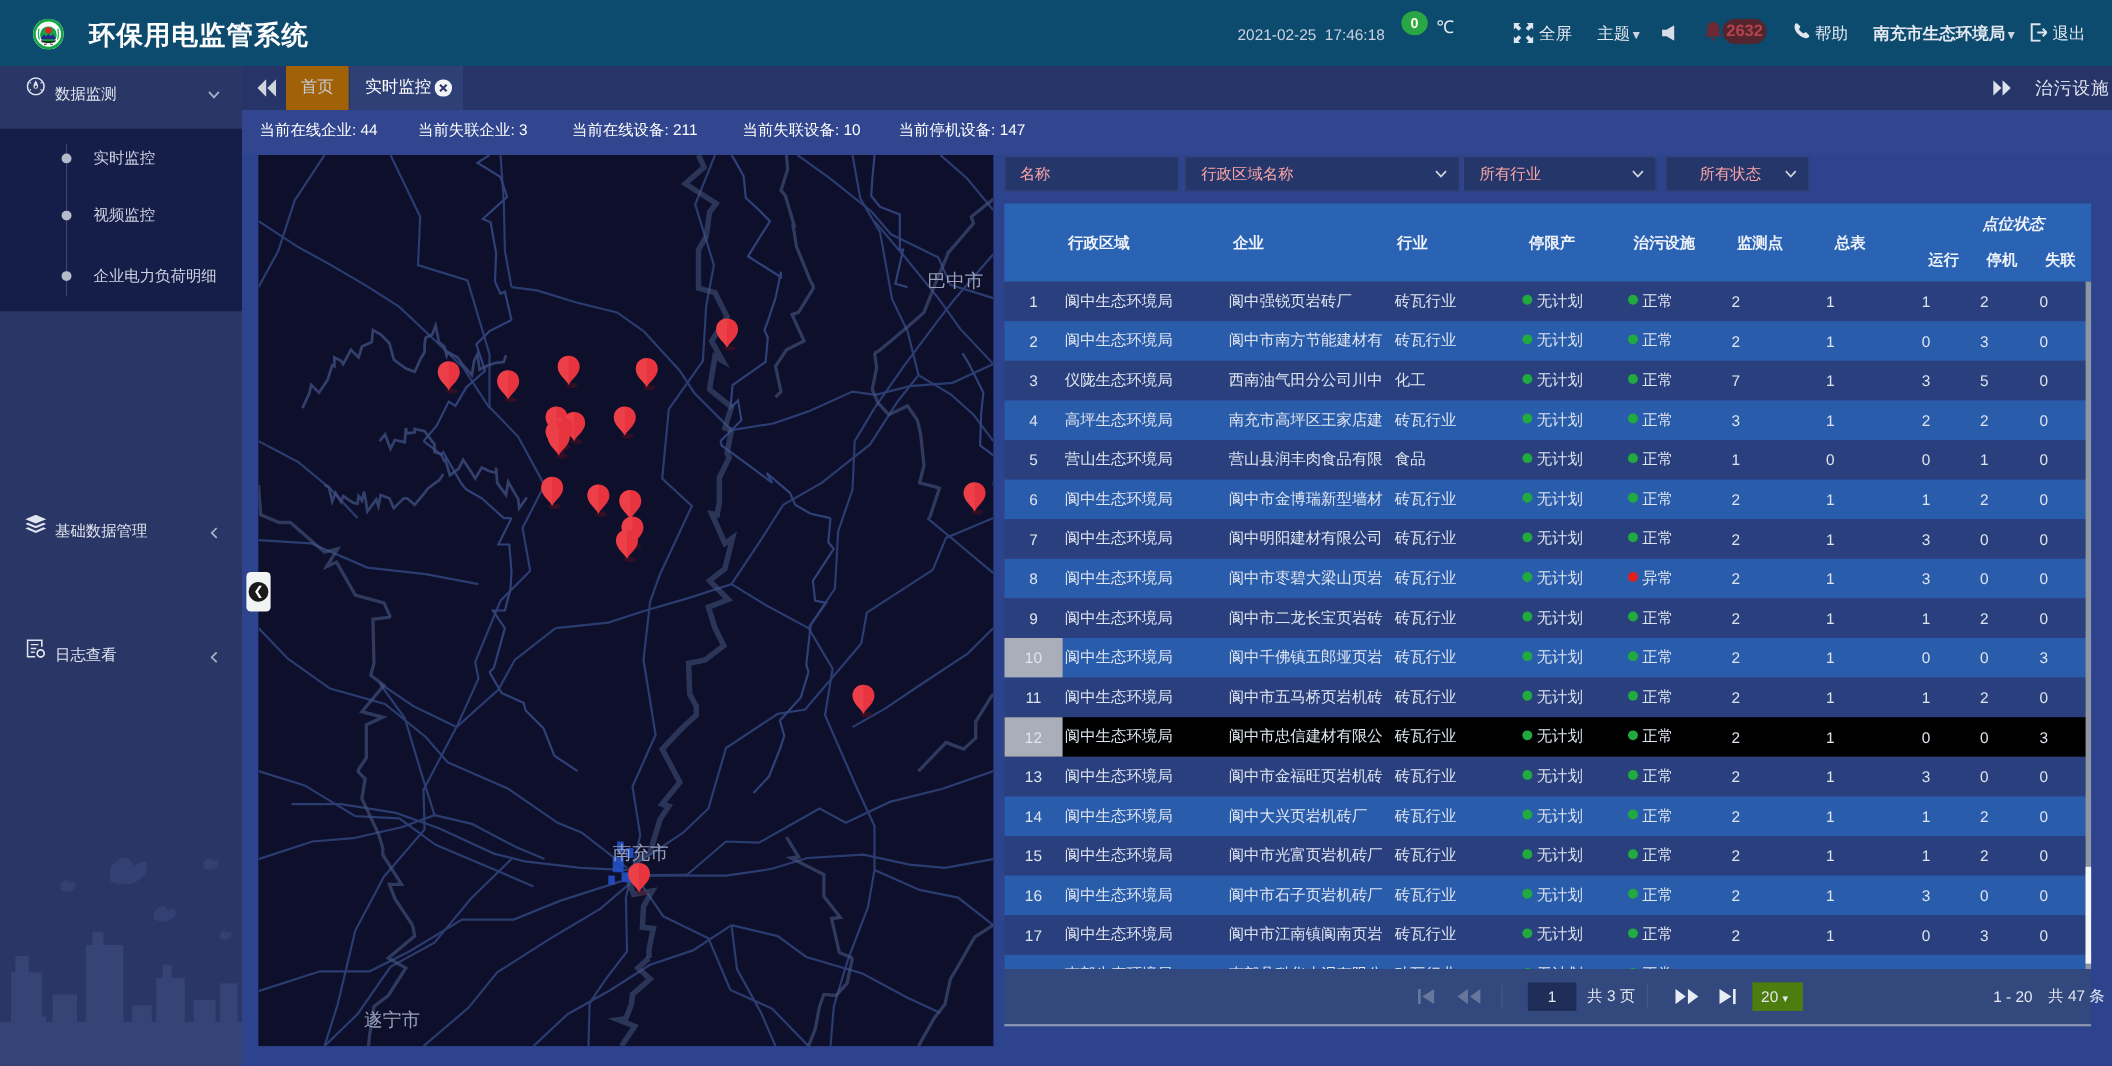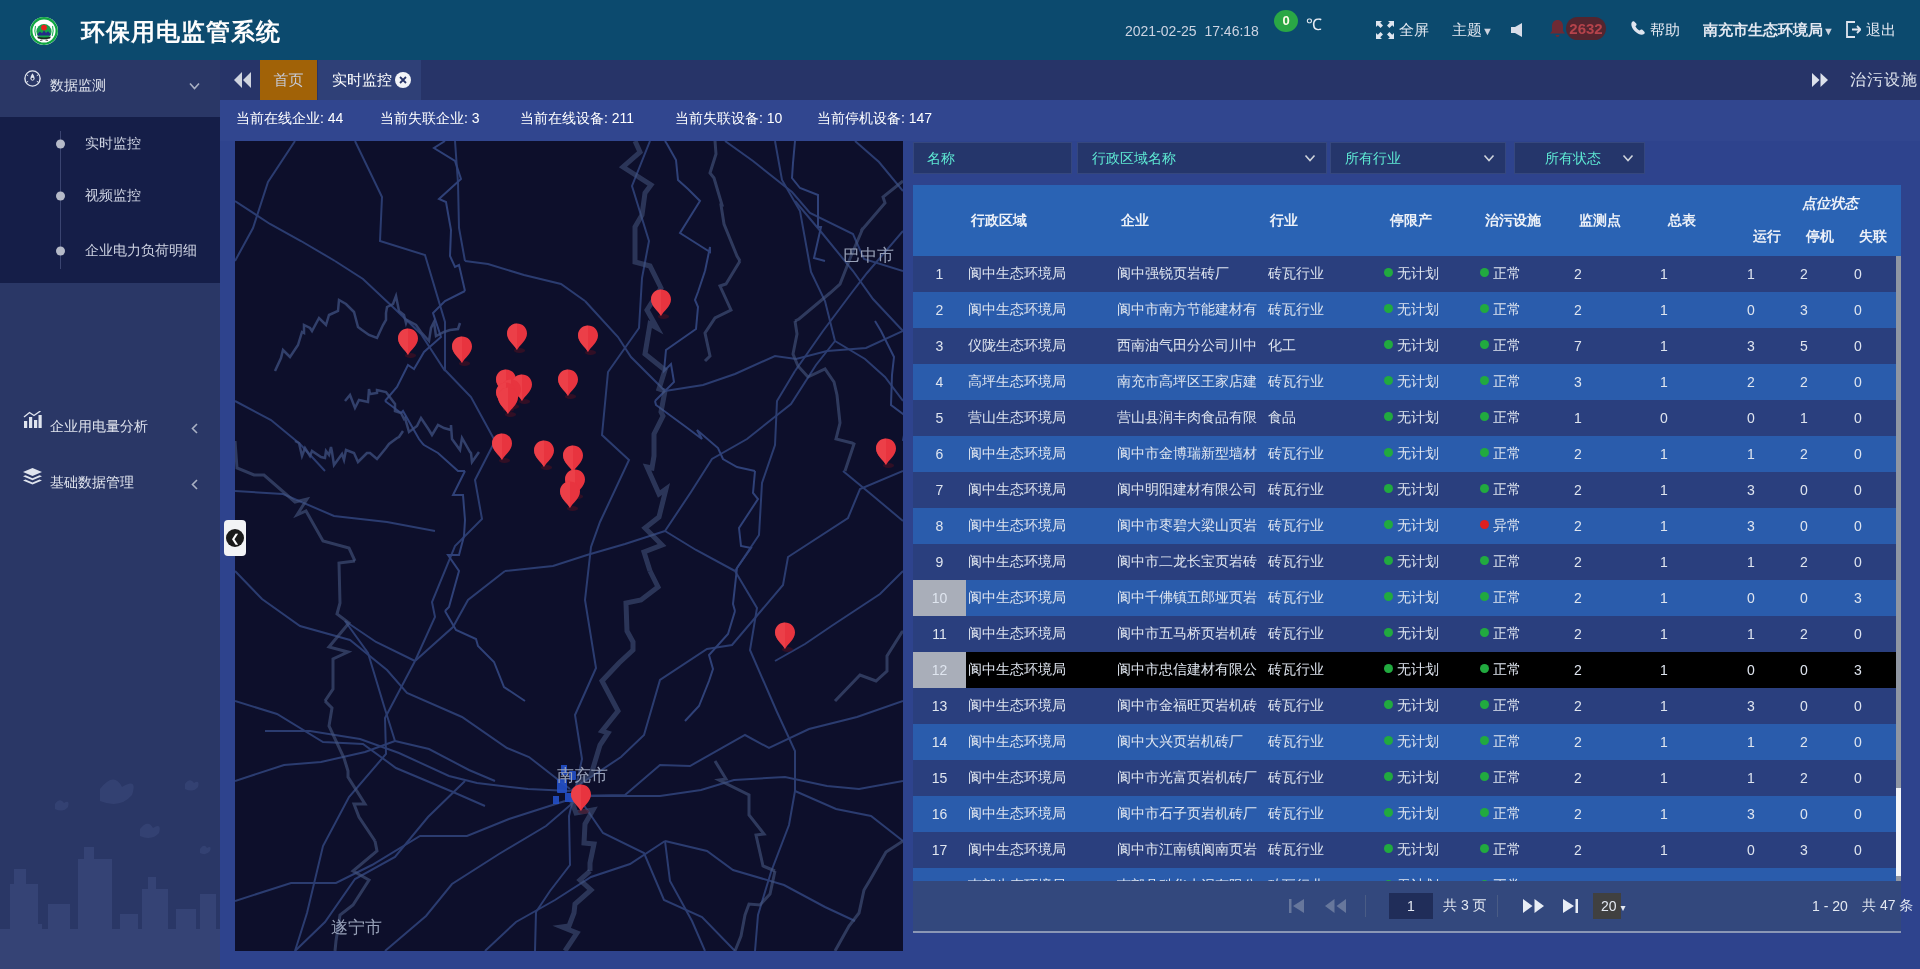--- a/index.html
+++ b/index.html
@@ -24,21 +24,21 @@
 .tab{position:absolute;top:0;height:40px;font-size:15px;color:#c6cbd8;text-align:center;line-height:40px}
 
 #stats{position:absolute;left:220px;top:100px;width:1700px;height:41px;background:#31468f;color:#fff;font-size:14px}
 #stats span{position:absolute;top:10px}
 
 #map{position:absolute;left:235px;top:141px;width:668px;height:810px;background:#0d0f2b}
 
 #clps{position:absolute;left:224px;top:520px;width:22px;height:36px;background:#f2f3f5;border-radius:4px}
 #clps .cc{position:absolute;left:2px;top:9px;width:18px;height:18px;border-radius:50%;background:#1a1a1a;color:#fff;font-size:11px;text-align:center;line-height:18px}
 
-.fbox{position:absolute;top:142px;height:32px;background:#25366b;border:1px solid #35477e;color:#5eead4;font-size:14px;line-height:30px}
+.fbox{position:absolute;top:142px;height:32px;background:#25366b;border:1px solid #35477e;color:#fca5a5;font-size:14px;line-height:30px}
 .fbox .chv{position:absolute;top:9px;width:12px;height:12px}
 
 #thead{position:absolute;left:913px;top:185px;width:988px;height:71px;background:#2a63b4;color:#edf1f8;font-weight:bold;font-size:14px}
 #thead span{position:absolute;transform:translateX(-50%);white-space:nowrap}
 #tbody{position:absolute;left:913px;top:256px;width:988px;height:625px;overflow:hidden}
 .row{position:absolute;left:0;width:988px;height:36px;color:#dfe5ef;font-size:14px}
 .row .c{position:absolute;top:50%;transform:translateY(-50%);white-space:nowrap}
 .dot{display:inline-block;width:9px;height:9px;border-radius:50%;margin-right:4px;vertical-align:1px}
 .dot.g{background:#21aa3f}
 .dot.r{background:#e01f1f}
@@ -112,40 +112,39 @@
   </div>
   <div class="sub" style="top:57px">
     <div class="line"></div>
     <div class="dotm" style="top:27px"></div>
       <div class="si" style="top:27px">实时监控</div>
     <div class="dotm" style="top:79px"></div>
       <div class="si" style="top:79px">视频监控</div>
     <div class="dotm" style="top:134px"></div>
       <div class="si" style="top:134px">企业电力负荷明细</div>
   </div>
-  <div class="m" style="top:339px">
-    <svg class="abs" style="left:23px;top:12px" width="19" height="18" viewBox="0 0 19 18" fill="#dfe4ee">
-      <rect x="1" y="10" width="3.2" height="7"></rect>
-        <rect x="6" y="6" width="3.2" height="11"></rect>
-        <rect x="11" y="9" width="3.2" height="8"></rect>
-        <rect x="15.5" y="4" width="3.2" height="13"></rect>
-      <path d="M1 6 L6.5 1.5 L11 4.5 L17.5 0" stroke="#dfe4ee" stroke-width="1.4" fill="none"></path>
-    </svg>
-    <span class="txt">企业用电量分析</span>
-      <svg class="abs" style="right:22px;top:24px" width="7" height="11" viewBox="0 0 7 11" fill="none" stroke="#aab1c4" stroke-width="1.6">
-        <path d="M6 1 L1.5 5.5 L6 10"></path>
-      </svg>
-  </div>
   <div class="m" style="top:395px">
     <svg class="abs" style="left:23px;top:13px" width="19" height="17" viewBox="0 0 19 17" fill="#dfe4ee">
       <path d="M9.5 0 L19 4 L9.5 8 L0 4 Z"></path>
       <path d="M2.5 7.2 L9.5 10.2 L16.5 7.2 L19 8.3 L9.5 12.3 L0 8.3 Z"></path>
       <path d="M2.5 11.4 L9.5 14.4 L16.5 11.4 L19 12.5 L9.5 16.5 L0 12.5 Z"></path>
     </svg>
     <span class="txt">基础数据管理</span>
+      <svg class="abs" style="right:22px;top:24px" width="7" height="11" viewBox="0 0 7 11" fill="none" stroke="#aab1c4" stroke-width="1.6">
+        <path d="M6 1 L1.5 5.5 L6 10"></path>
+      </svg>
+  </div>
+  <div class="m" style="top:508px">
+    <svg class="abs" style="left:24px;top:13px" width="18" height="18" viewBox="0 0 18 18" fill="none" stroke="#dfe4ee" stroke-width="1.5">
+      <path d="M14 7 L14 1 L1 1 L1 16 L8 16"></path>
+      <path d="M4 5 L11 5 M4 8.5 L9 8.5 M4 12 L7.5 12" stroke-width="1.3"></path>
+      <circle cx="13" cy="13" r="3.2"></circle>
+      <path d="M13 9 L13 10 M13 16 L13 17 M9.5 13 L10.5 13 M15.5 13 L16.5 13 M10.5 10.5 L11.2 11.2 M14.8 14.8 L15.5 15.5 M15.5 10.5 L14.8 11.2 M11.2 14.8 L10.5 15.5" stroke-width="1.1"></path>
+    </svg>
+    <span class="txt">日志查看</span>
       <svg class="abs" style="right:22px;top:24px" width="7" height="11" viewBox="0 0 7 11" fill="none" stroke="#aab1c4" stroke-width="1.6">
         <path d="M6 1 L1.5 5.5 L6 10"></path>
       </svg>
   </div>
   <svg class="abs" style="left:0;top:709px" width="220" height="200" viewBox="0 0 220 200">
     <g fill="#46558a" opacity="0.42">
       <rect x="10" y="115" width="28" height="85"></rect>
         <rect x="14" y="100" width="12" height="20"></rect>
       <rect x="48" y="135" width="22" height="65"></rect>
         <rect x="78" y="90" width="34" height="110"></rect>
@@ -676,16 +675,16 @@
   <span class="pi" style="left:530px">共 3 页</span>
   <div class="pi" style="left:584px;width:1px;height:22px;background:#4a5c85"></div>
   <svg class="pi" style="left:610px" width="21" height="14" viewBox="0 0 21 14" fill="#e8edf5">
       <path d="M0 0 L0 14 L9.5 7 Z"></path>
       <path d="M11.5 0 L11.5 14 L21 7 Z"></path>
     </svg>
   <svg class="pi" style="left:650px" width="15" height="14" viewBox="0 0 15 14" fill="#e8edf5">
       <path d="M0 0 L0 14 L11 7 Z"></path>
       <rect x="12.5" y="0" width="2.5" height="14"></rect>
     </svg>
-  <div class="pi" style="left:680px;width:28px;height:26px;background:#404040;padding-left:8px;line-height:26px">20 <span style="font-size:10px">▾</span></div>
+  <div class="pi" style="left:680px;width:46px;height:26px;background:#4d7c0f;padding-left:8px;line-height:26px">20 <span style="font-size:10px">▾</span></div>
   <span class="pi" style="left:899px">1 - 20</span>
   <span class="pi" style="left:949px">共 47 条</span>
 </div>
 
 </body></html>

